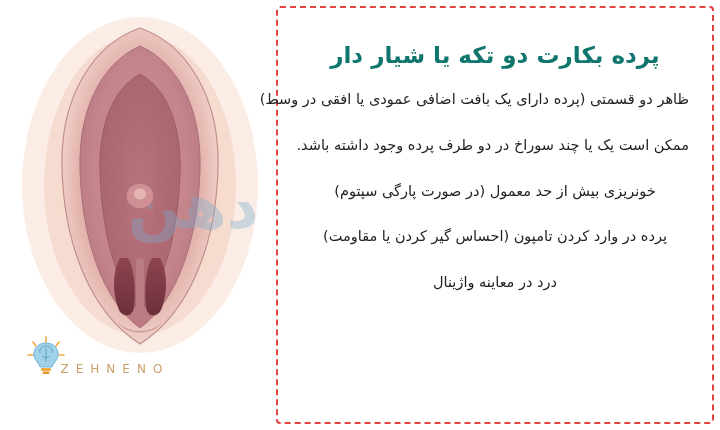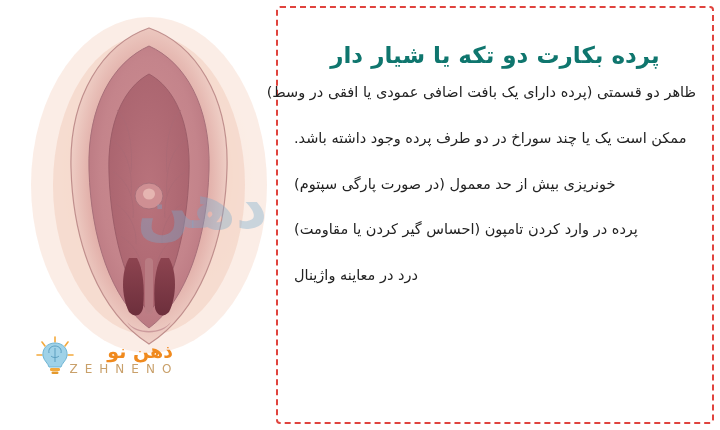--- a/index.html
+++ b/index.html
@@ -47,42 +47,42 @@
     direction: rtl;
     line-height: 1.3;
   }
 
   .bullet-list {
     position: absolute;
     top: 66px;
     right: 8px;
     left: 8px;
     list-style: none;
-    margin: 8px;
+    margin: 15px;
     padding: 0;
     direction: rtl;
-    text-align: left;
+    text-align: center;
   }
   .bullet-list li {
     font-size: 14.5px;
     color: #222222;
     line-height: 1.5;
     padding: 0;
     margin: 0 0 24px 0;
     white-space: nowrap;
   }
   .bullet-list li:last-child {
     margin-bottom: 0;
   }
 
   
   .illustration {
     position: absolute;
     top: 0;
-    left: 17px;
+    left: 8px;
     width: 272px;
     height: 402px;
     overflow: hidden;
   }
 
   .glow {
     position: absolute;
     left: 6px;
     top: 8px;
     width: 258px;
@@ -226,21 +226,20 @@
           <line x1="7" y1="6" x2="10" y2="10"></line>
           <line x1="33" y1="6" x2="30" y2="10"></line>
           <line x1="2" y1="19" x2="7" y2="19"></line>
           <line x1="38" y1="19" x2="33" y2="19"></line>
         </g>
         <path d="M20 7 C 12 7, 7 13, 8 20 C 9 25, 13 27, 14 31 L 26 31 C 27 27, 31 25, 32 20 C 33 13, 28 7, 20 7 Z" fill="#9fd2e8" stroke="#6fb5d4" stroke-width="1"></path>
         <path d="M20 10 C 16 10, 13 13, 14 17 M20 10 C 24 10, 27 13, 26 17 M16 20 C 18 22, 22 22, 24 20 M20 12 L20 26" stroke="#5c9fc0" stroke-width="1" fill="none"></path>
         <rect x="15" y="32" width="10" height="3" rx="1.2" fill="#f3a93c"></rect>
         <rect x="16.5" y="35.5" width="7" height="2.5" rx="1.2" fill="#e4992c"></rect>
       </svg>
-      <div class="logo-text">ذهن نو</div>
       <div class="logo-sub">Z E H N E   N O</div>
     </div>
   </div>
 
   <div class="content-card">
     <h1 class="title">پرده بکارت دو تکه یا شیار دار</h1>
 
     <ul class="bullet-list">
       <li>ظاهر دو قسمتی (پرده دارای یک بافت اضافی عمودی یا افقی در وسط)</li>
       <li>ممکن است یک یا چند سوراخ در دو طرف پرده وجود داشته باشد.</li>

